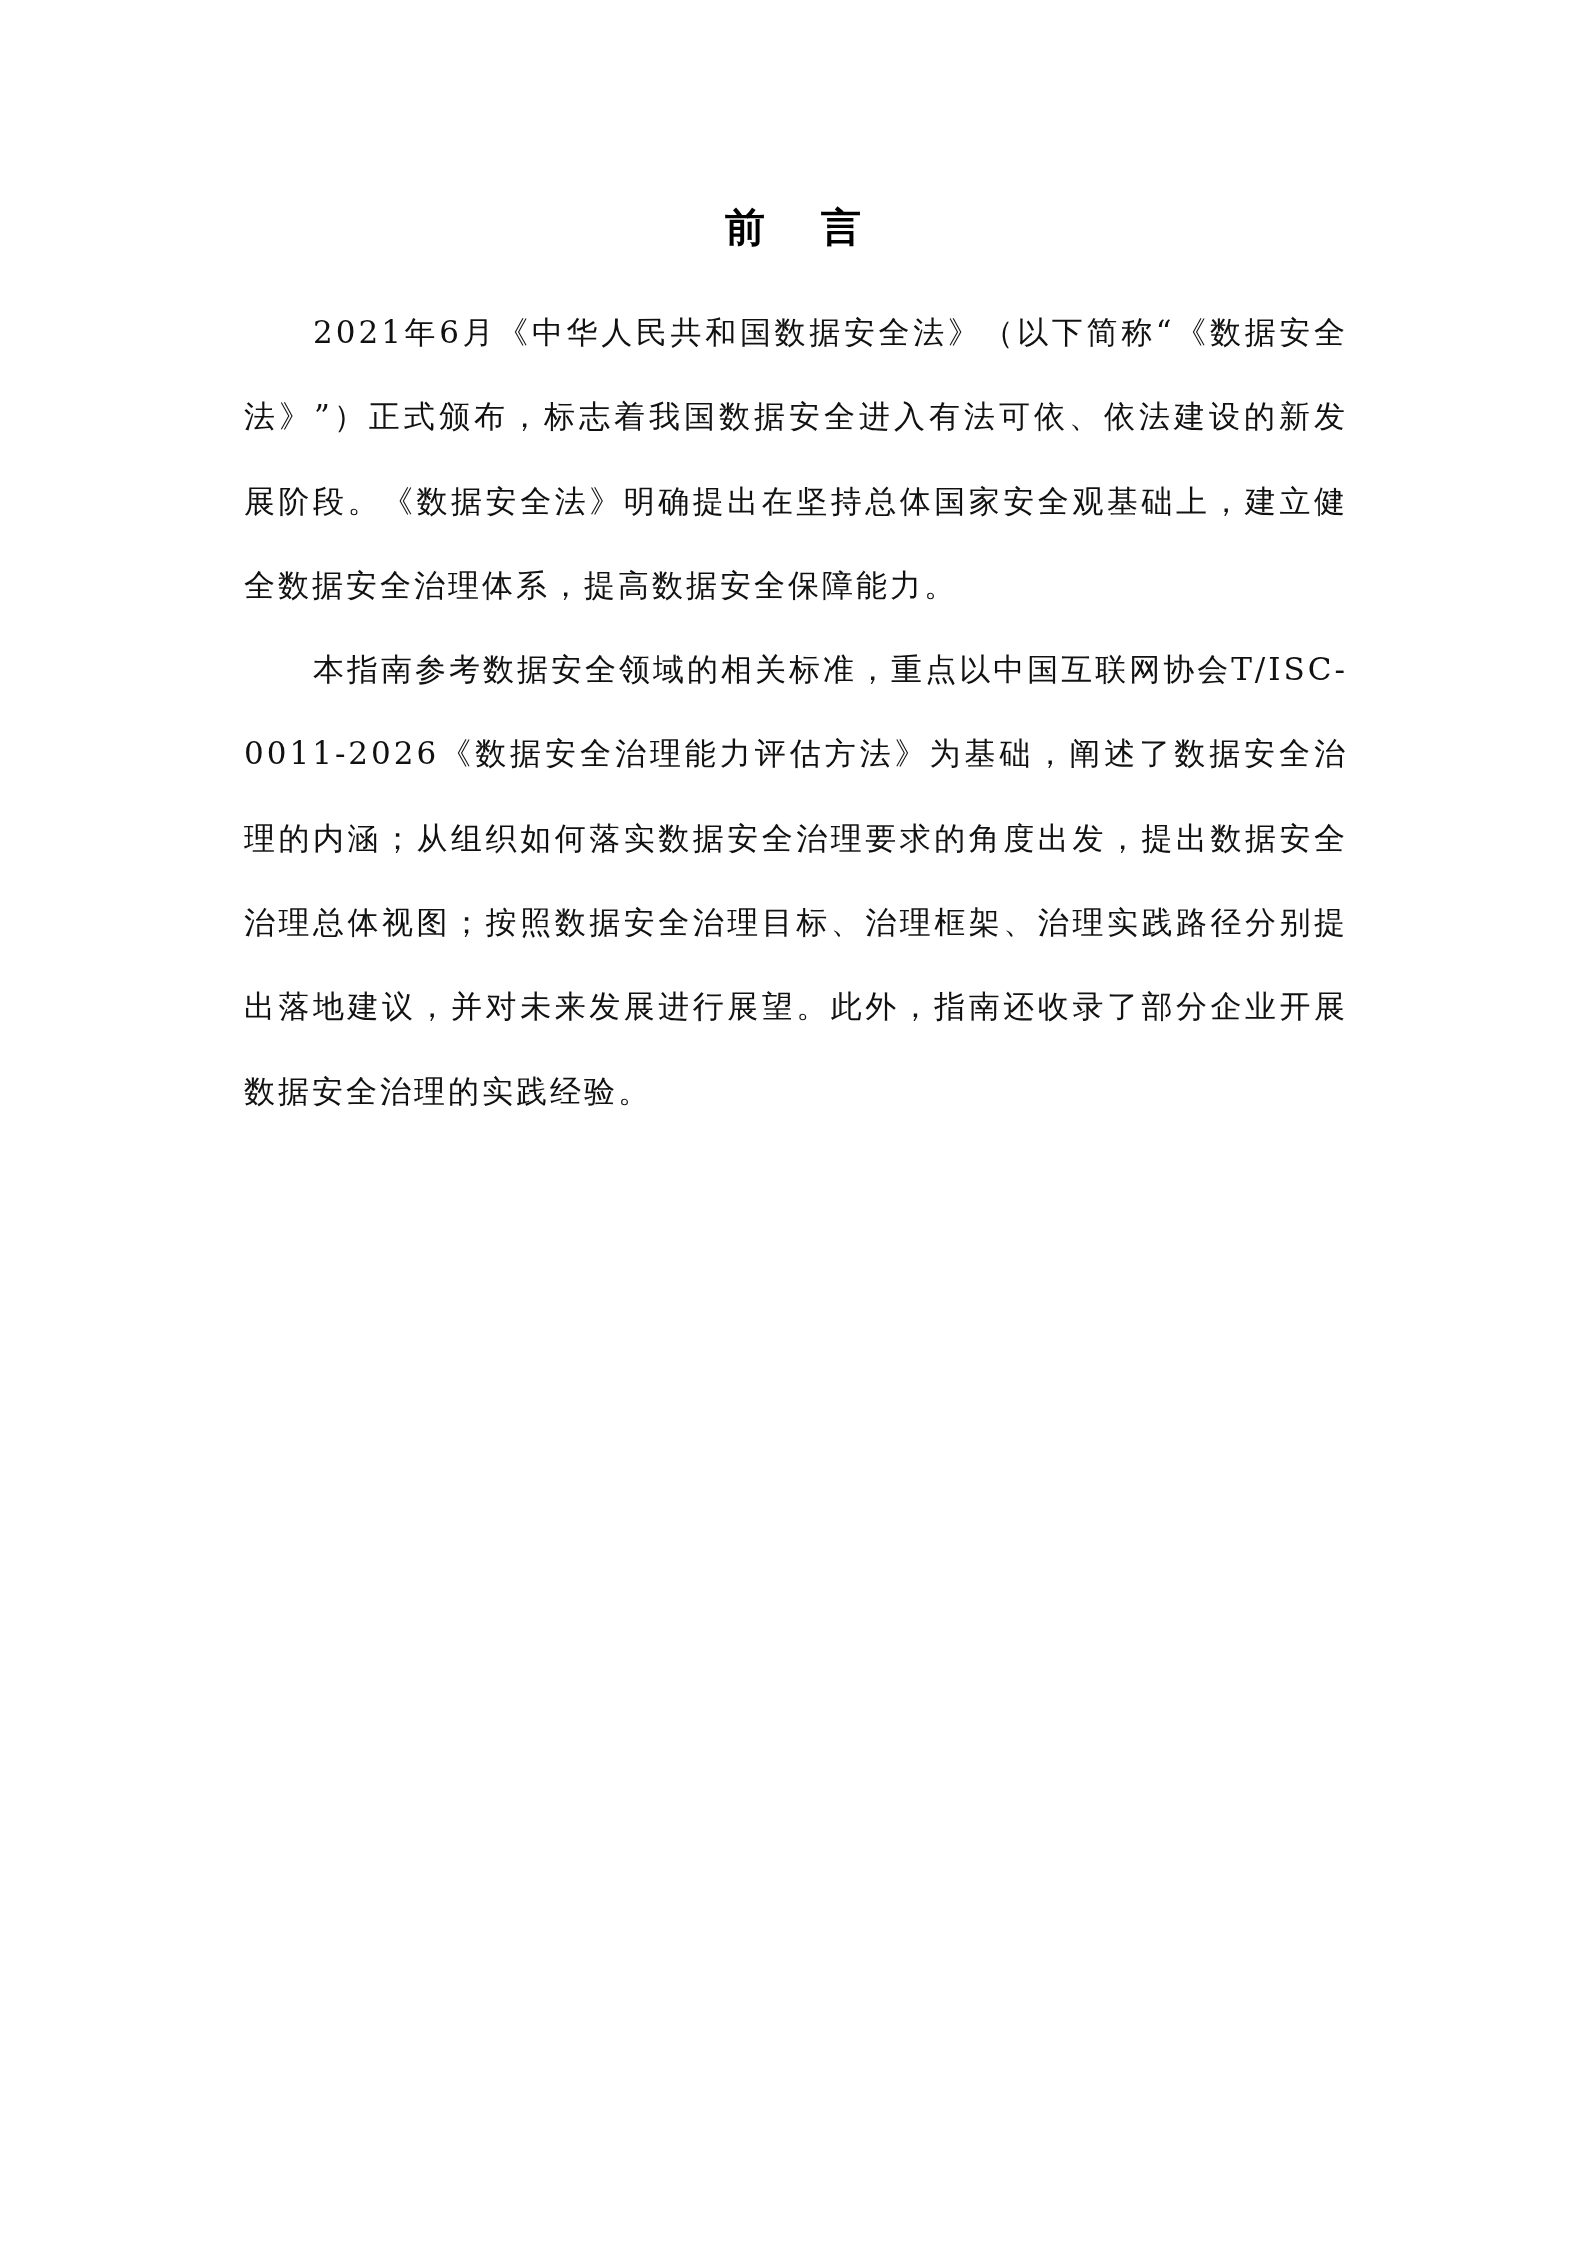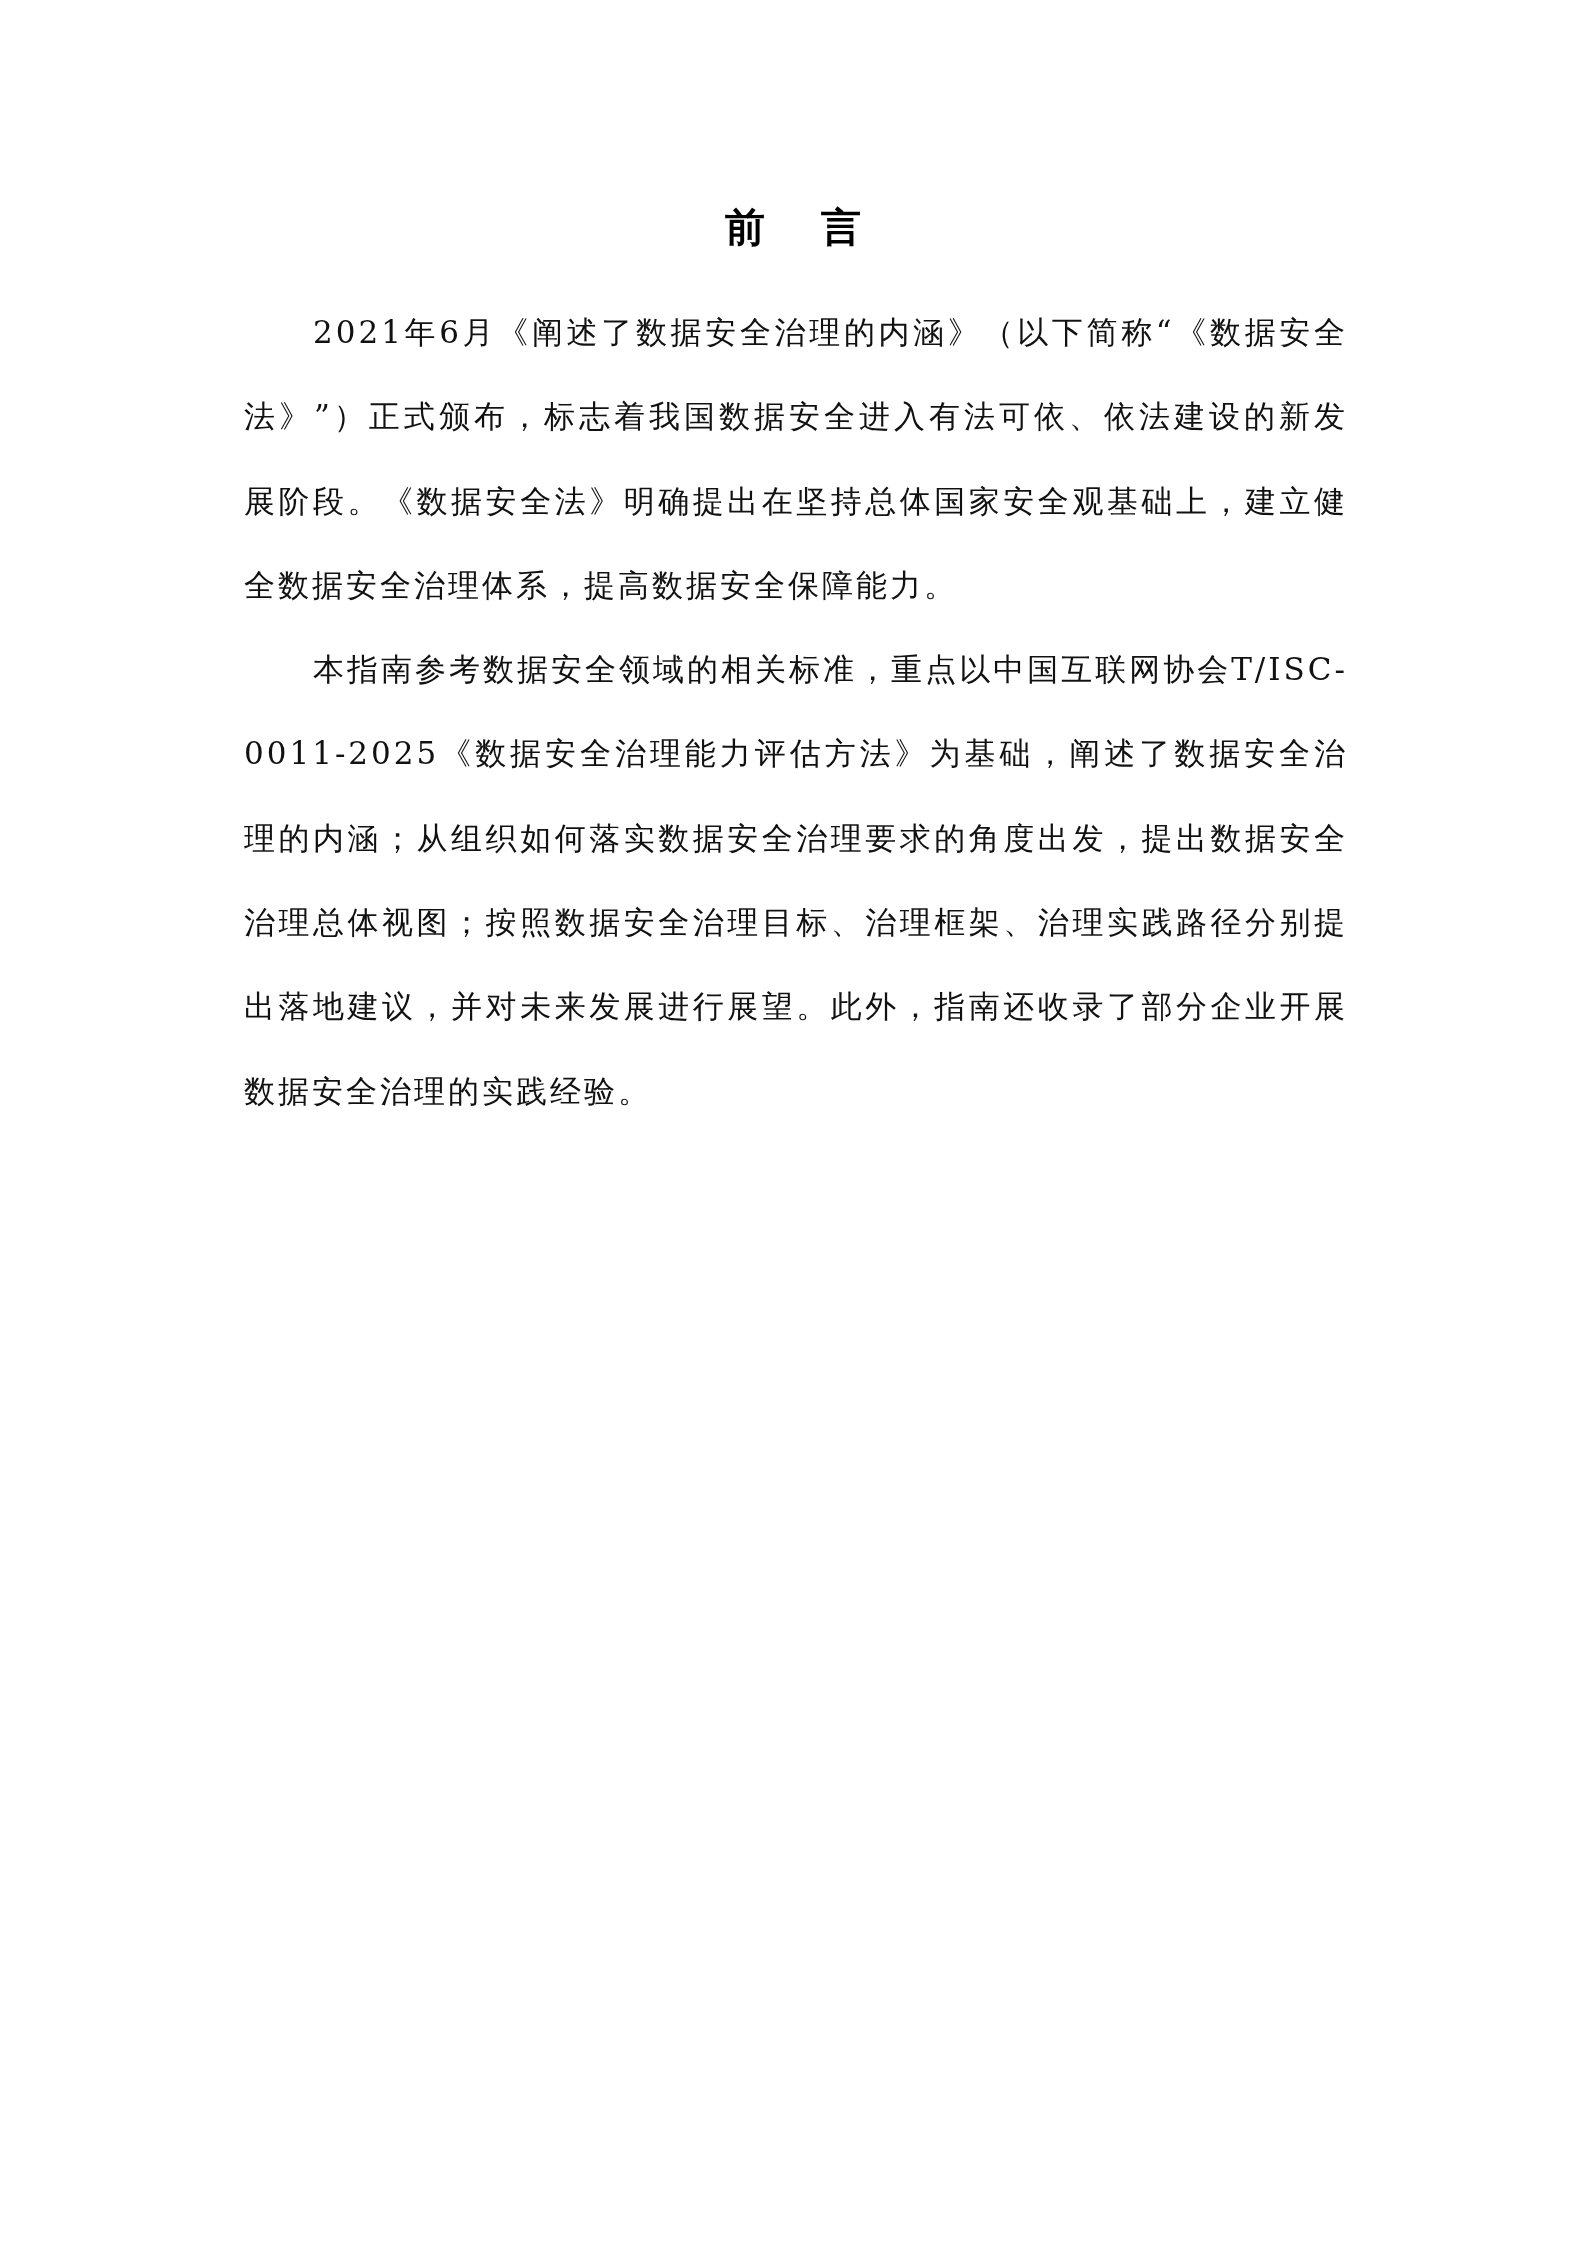--- a/index.html
+++ b/index.html
@@ -29,16 +29,16 @@
 </style>
 </head>
 <body>
 
 <div class="page">
   <div class="title">
     <span>前</span><span class="gap"></span><span>言</span>
   </div>
 
   <div class="body">
-    <p class="para">2021年6月《阐述了数据安全治理的内涵》（以下简称“《数据安全法》”）正式颁布，标志着我国数据安全进入有法可依、依法建设的新发展阶段。《数据安全法》明确提出在坚持总体国家安全观基础上，建立健全数据安全治理体系，提高数据安全保障能力。</p>
-    <p class="para">本指南参考数据安全领域的相关标准，重点以中国互联网协会T/ISC-0011-2025《数据安全治理能力评估方法》为基础，阐述了数据安全治理的内涵；从组织如何落实数据安全治理要求的角度出发，提出数据安全治理总体视图；按照数据安全治理目标、治理框架、治理实践路径分别提出落地建议，并对未来发展进行展望。此外，指南还收录了部分企业开展数据安全治理的实践经验。</p>
+    <p class="para">2021年6月《中华人民共和国数据安全法》（以下简称“《数据安全法》”）正式颁布，标志着我国数据安全进入有法可依、依法建设的新发展阶段。《数据安全法》明确提出在坚持总体国家安全观基础上，建立健全数据安全治理体系，提高数据安全保障能力。</p>
+    <p class="para">本指南参考数据安全领域的相关标准，重点以中国互联网协会T/ISC-0011-2026《数据安全治理能力评估方法》为基础，阐述了数据安全治理的内涵；从组织如何落实数据安全治理要求的角度出发，提出数据安全治理总体视图；按照数据安全治理目标、治理框架、治理实践路径分别提出落地建议，并对未来发展进行展望。此外，指南还收录了部分企业开展数据安全治理的实践经验。</p>
   </div>
 </div>
 
 </body></html>

